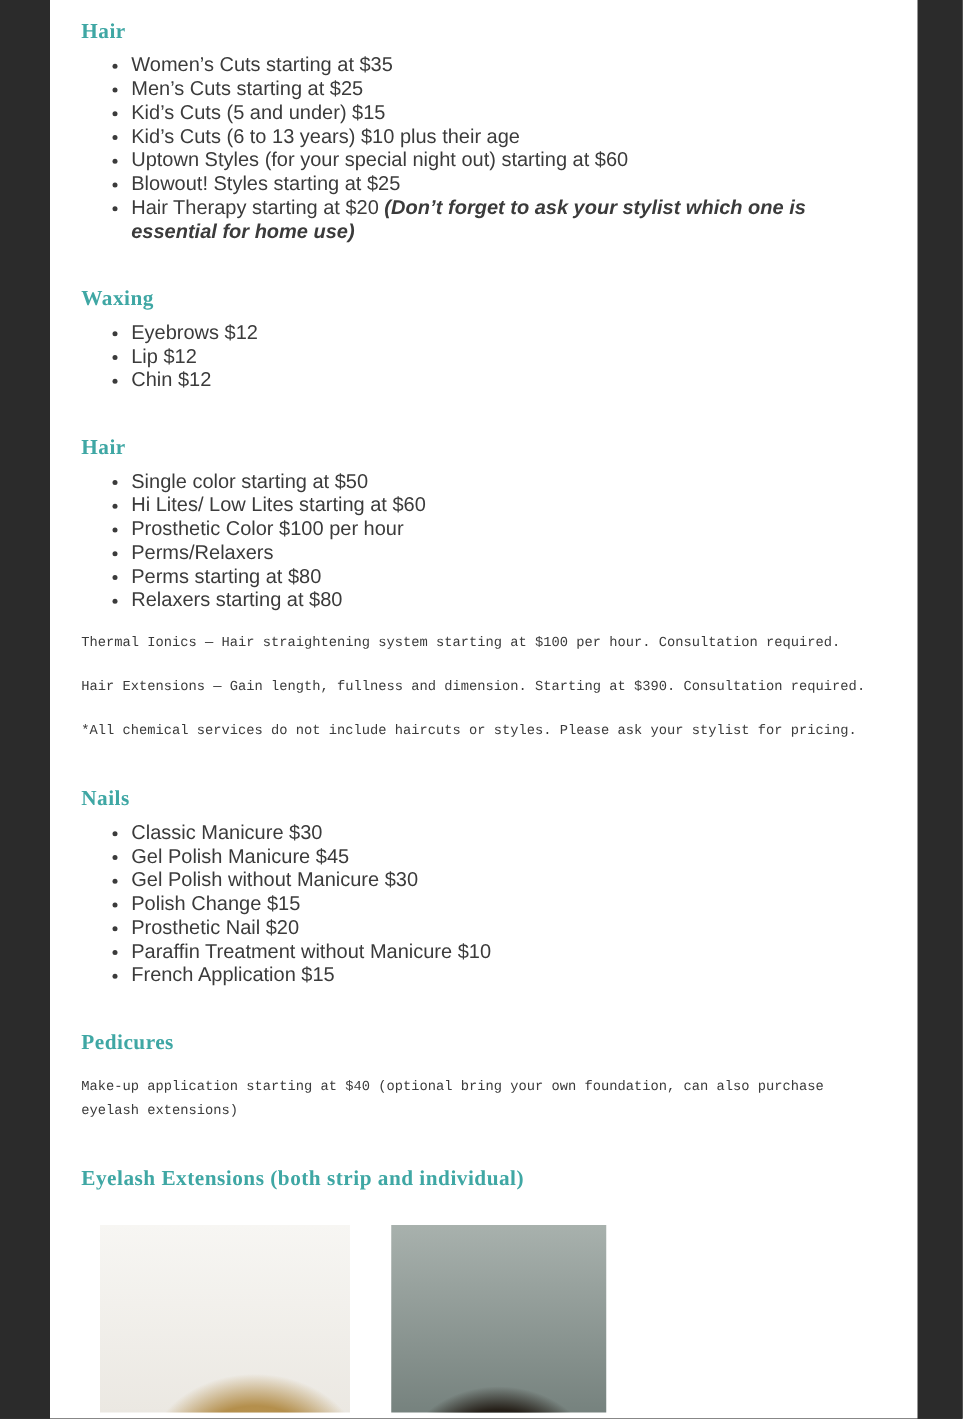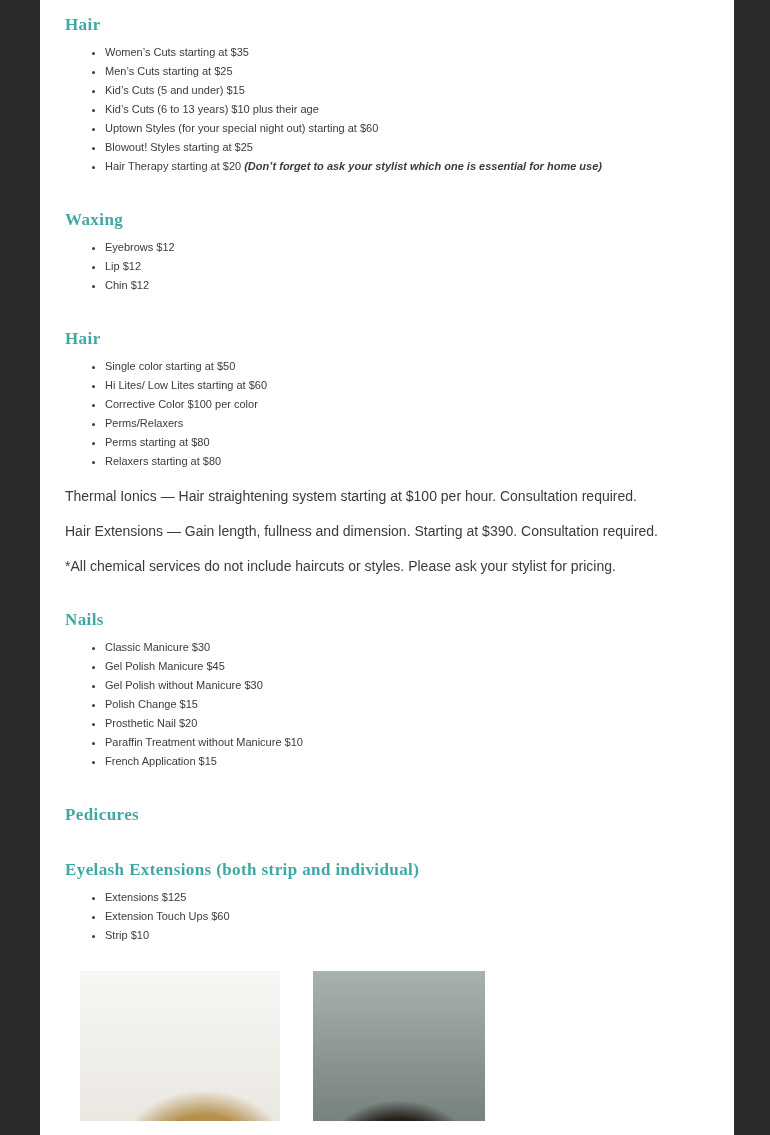--- a/index.html
+++ b/index.html
@@ -37,29 +37,30 @@
   }
   section.svc-section.first h2.section-heading {
     margin-top: 0;
   }
   ul.service-list {
     margin: 7px 0 0 0;
     padding: 0 0 0 40px;
     list-style: disc;
   }
   li.service-item {
-    font-size: 11px;
+    font-size: 16px;
     line-height: 19px;
     color: var(--text, #3b3b3b);
   }
   p.body-para {
-    font-size: 14px;
+    font-size: 11px;
     line-height: 19px;
     color: var(--text, #3b3b3b);
     margin: 16px 0 0 0;
+    font-family: Liberation Mono, monospace;
   }
   em.note {
     font-style: italic;
     font-weight: bold;
   }
   .photos {
     display: flex;
     gap: 33px;
     margin: 26px 0 0 15px;
   }
@@ -105,21 +106,21 @@
             <li class="service-item"><span>Eyebrows $12</span></li>
             <li class="service-item"><span>Lip $12</span></li>
             <li class="service-item"><span>Chin $12</span></li>
           </ul>
         </section>
         <section class="svc-section">
           <h2 class="section-heading">Hair</h2>
           <ul class="service-list">
             <li class="service-item"><span>Single color starting at $50</span></li>
             <li class="service-item"><span>Hi Lites/ Low Lites starting at $60</span></li>
-            <li class="service-item"><span>Corrective Color $100 per color</span></li>
+            <li class="service-item"><span>Prosthetic Color $100 per hour</span></li>
             <li class="service-item"><span>Perms/Relaxers</span></li>
             <li class="service-item"><span>Perms starting at $80</span></li>
             <li class="service-item"><span>Relaxers starting at $80</span></li>
           </ul>
           <p class="body-para">Thermal Ionics — Hair straightening system starting at $100 per hour. Consultation required.</p>
           <p class="body-para">Hair Extensions — Gain length, fullness and dimension. Starting at $390. Consultation required.</p>
           <p class="body-para">*All chemical services do not include haircuts or styles. Please ask your stylist for pricing.</p>
         </section>
         <section class="svc-section">
           <h2 class="section-heading">Nails</h2>
@@ -128,28 +129,24 @@
             <li class="service-item"><span>Gel Polish Manicure $45</span></li>
             <li class="service-item"><span>Gel Polish without Manicure $30</span></li>
             <li class="service-item"><span>Polish Change $15</span></li>
             <li class="service-item"><span>Prosthetic Nail $20</span></li>
             <li class="service-item"><span>Paraffin Treatment without Manicure $10</span></li>
             <li class="service-item"><span>French Application $15</span></li>
           </ul>
         </section>
         <section class="svc-section">
           <h2 class="section-heading">Pedicures</h2>
+          <p class="body-para">Make-up application starting at $40 (optional bring your own foundation, can also purchase eyelash extensions)</p>
         </section>
         <section class="svc-section">
           <h2 class="section-heading">Eyelash Extensions (both strip and individual)</h2>
-          <ul class="service-list">
-            <li class="service-item"><span>Extensions $125</span></li>
-            <li class="service-item"><span>Extension Touch Ups $60</span></li>
-            <li class="service-item"><span>Strip $10</span></li>
-          </ul>
         </section>
       </div>
     <div class="photos">
       <div class="photo photo-1"></div>
       <div class="photo photo-2"></div>
     </div>
   </div>
 </div>
 
 </body></html>

